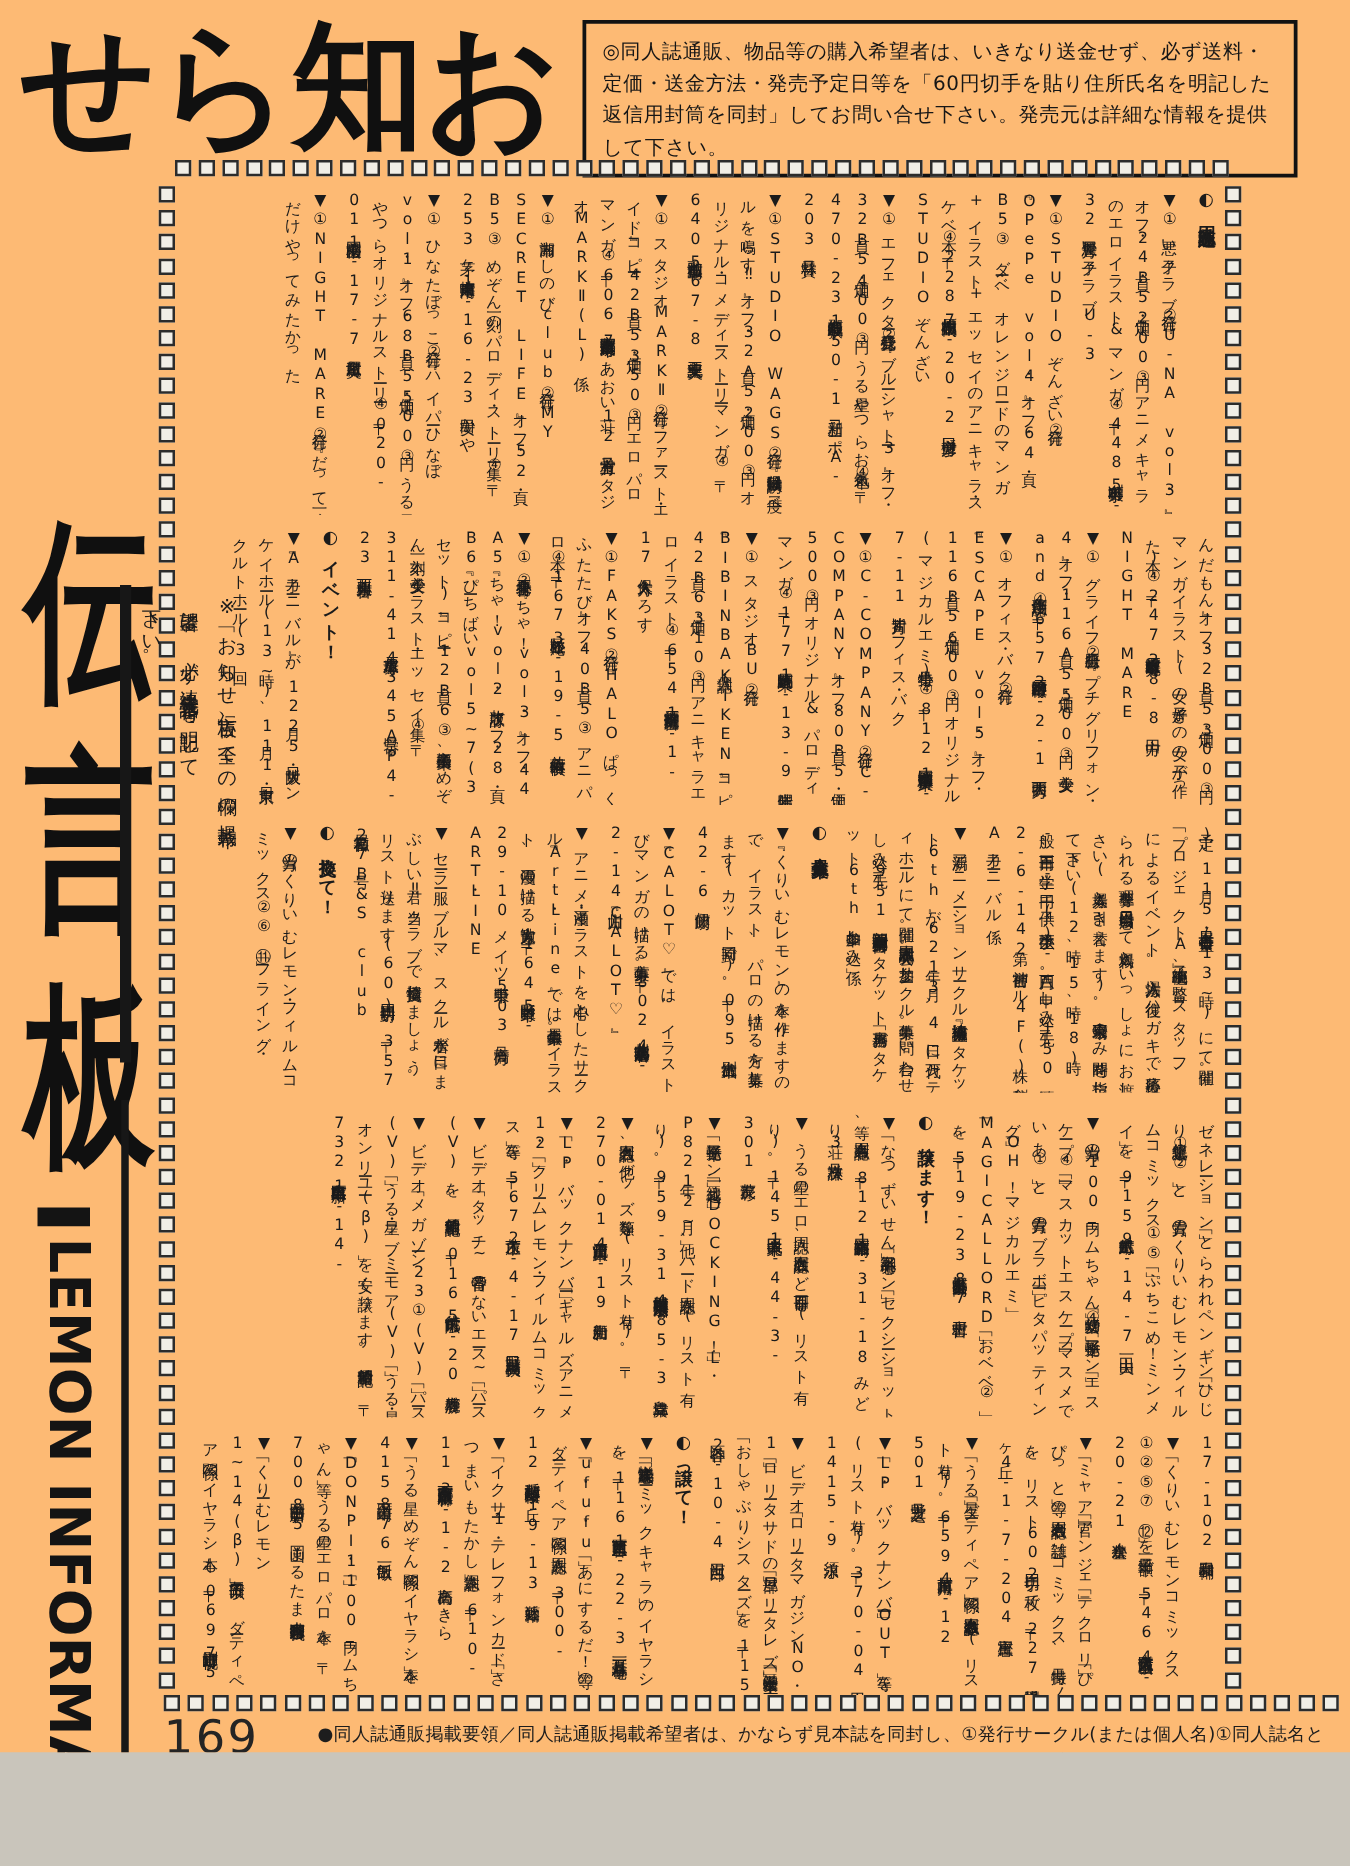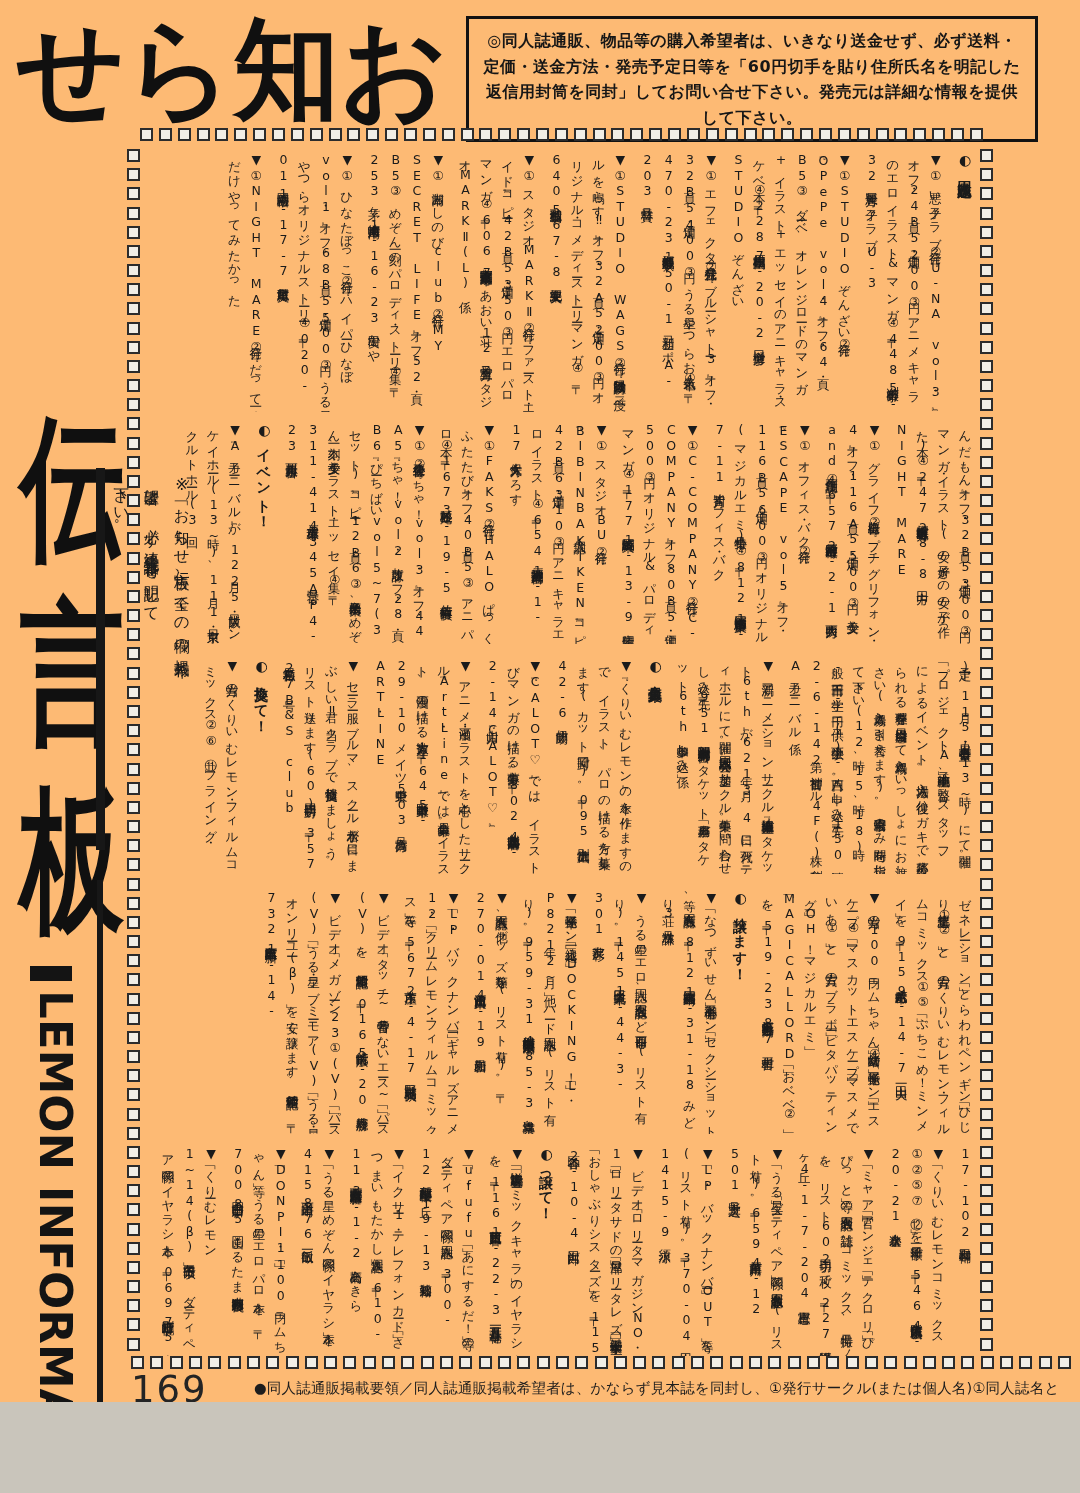--- a/index.html
+++ b/index.html
@@ -23,23 +23,22 @@
   }
   .title-vert span {
     display:block; height:172px; line-height:172px; text-align:center;
     font-size:104px; font-weight:900; color:#101010;
     transform:scaleY(1.5); transform-origin:center;
   }
   
   .notice {
     position:absolute; left:466px; top:16px; width:572px;
     border:3px solid #121212; background:transparent;
-    padding:9px 13px; font-size:16px; font-weight:700; line-height:1.6;
+    padding:9px 13px; font-size:16px; font-weight:400; line-height:1.6;
     letter-spacing:0.5px;
-    text-align:center;
   }
   
   .strip { position:absolute; display:flex; justify-content:space-between; }
   .strip-h { flex-direction:row; height:15px; }
   .strip-v { flex-direction:column; width:15px; }
   .sq { width:13px; height:13px; border:2px solid #2c2c2c; background:#f1eee6; flex:none; }
   #strip-top    { left:140px; top:128px;  width:843px; }
   #strip-left   { left:127px; top:149px;  height:1202px; }
   #strip-right  { left:980px; top:149px;  height:1202px; }
   #strip-bottom { left:131px; top:1356px; width:940px; }

